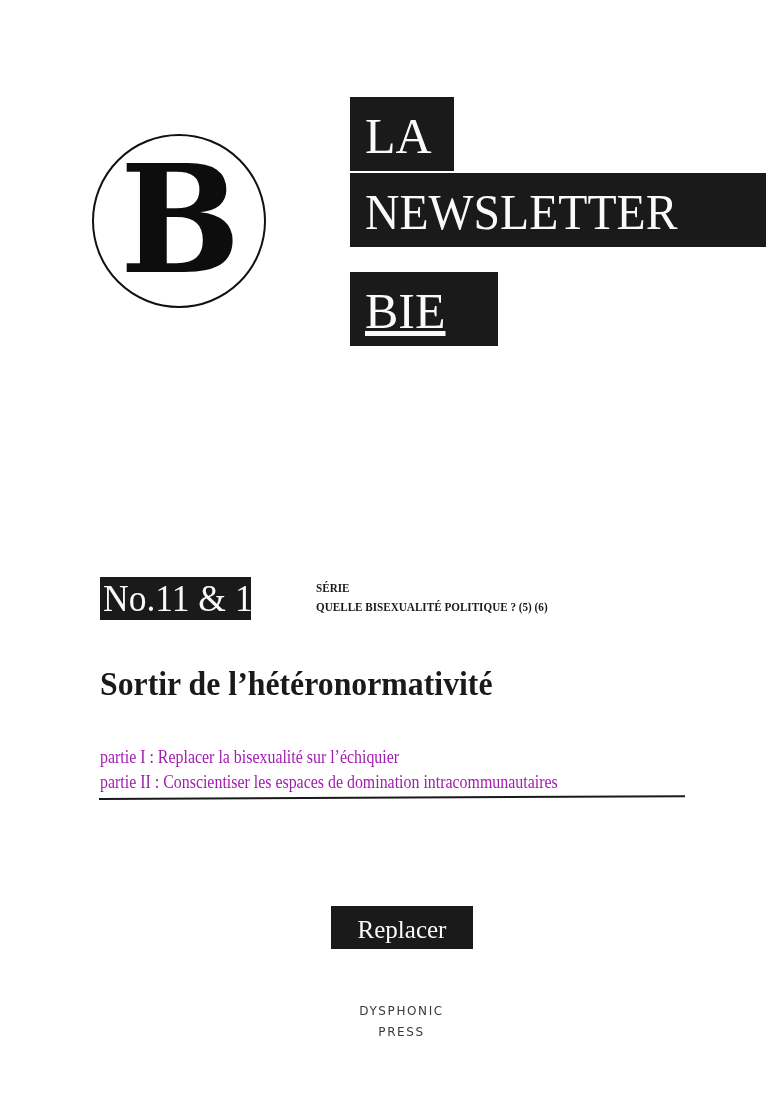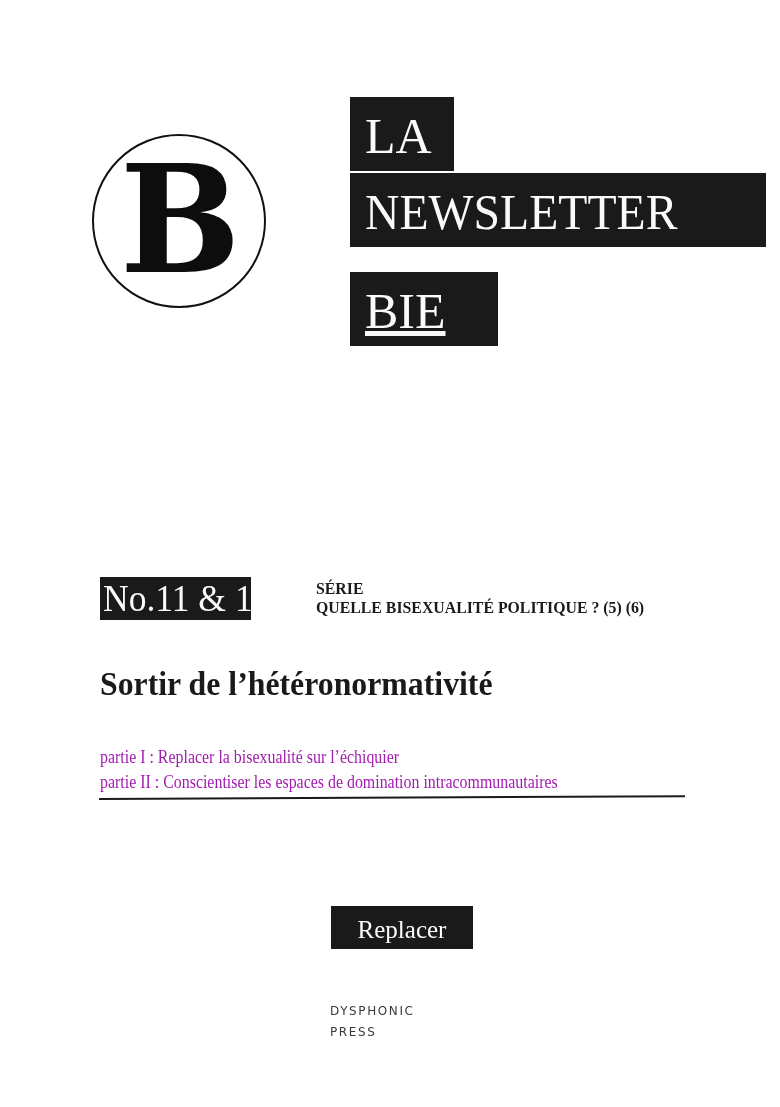--- a/index.html
+++ b/index.html
@@ -35,21 +35,21 @@
     .issue-box {
       position: absolute; left: 100px; top: 577px; width: 151px; height: 43px;
       background: #1a1a1a; color: #fafafa;
       font-family: "Liberation Serif", serif; font-size: 37px; line-height: 43px;
       padding-left: 3px; white-space: nowrap; overflow: hidden;
     }
     .issue-box span { display: inline-block; transform: scaleX(0.96); transform-origin: left center; }
 
     .series {
       position: absolute; left: 316px; top: 579px;
-      font-family: "Liberation Serif", serif; font-weight: bold; font-size: 17px;
+      font-family: "Liberation Serif", serif; font-weight: bold; font-size: 12px;
       line-height: 19px; color: #1a1a1a; white-space: nowrap;
     }
     .series div { transform: scaleX(0.93); transform-origin: left center; }
 
     .main-title {
       position: absolute; left: 100px; top: 664px;
       font-family: "Liberation Serif", serif; font-weight: bold; font-size: 34px;
       line-height: 40px; white-space: nowrap; color: #1a1a1a;
       transform: scaleX(0.935); transform-origin: left center;
     }
@@ -67,21 +67,21 @@
     }
 
     .author-box {
       position: absolute; left: 331px; top: 906px; width: 142px; height: 43px;
       background: #1a1a1a; color: #fafafa;
       font-family: "Liberation Serif", serif; font-size: 25px; line-height: 43px;
       text-align: center; white-space: nowrap; padding-top: 2px;
     }
 
     .publisher {
-      position: absolute; left: 330px; top: 1001px; width: 143px; text-align: left;
+      position: absolute; left: 330px; top: 1001px; width: 143px; text-align: center;
       font-family: "DejaVu Sans", sans-serif; font-weight: normal; color: #3a3a3a;
       font-size: 12px; line-height: 21px; letter-spacing: 1.6px;
     }
     .publisher div { transform: scaleY(1.05); }
   </style>
 </head>
 <body>
 
 <div class="logo-circle">
   <span class="logo-letter">B</span>

